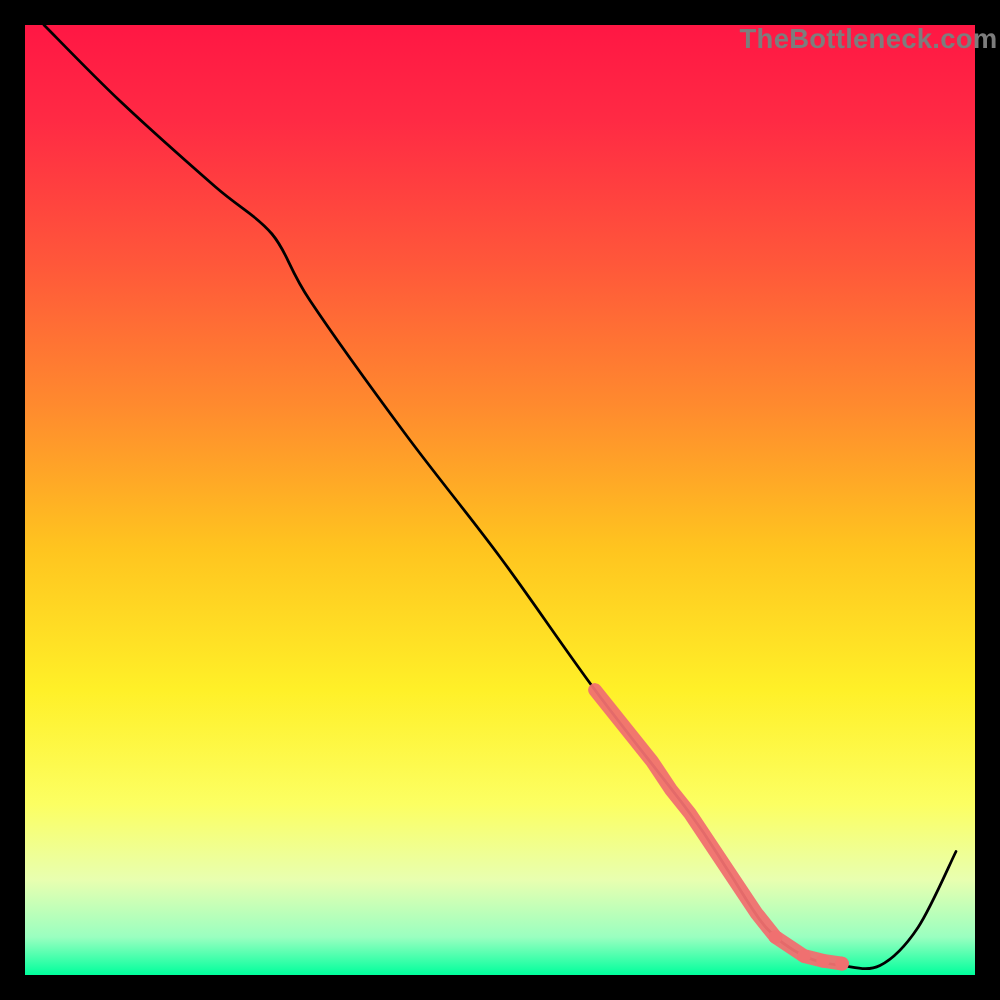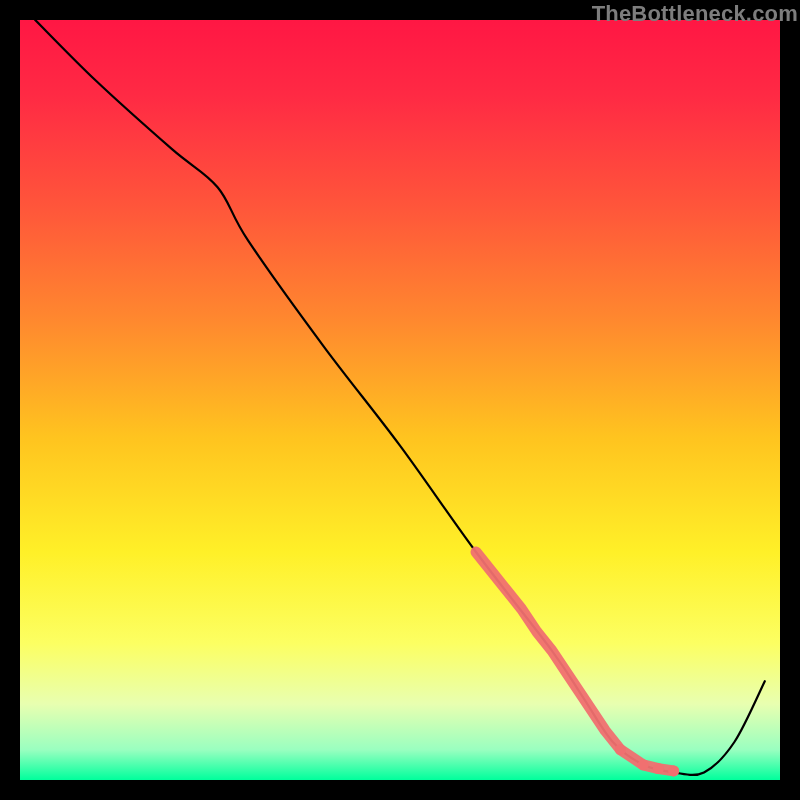--- a/index.html
+++ b/index.html
@@ -21,21 +21,21 @@
   }
   .plot-area {
     position: absolute;
     top: 0;
     left: 0;
     width: 760px;
     height: 760px;
   }
   .watermark {
     position: absolute;
-    top: 1px;
+    top: 18px;
     right: 2px;
     font-size: 22px;
     font-weight: 600;
     color: #7d7d7d;
     letter-spacing: 0.2px;
     user-select: none;
   }
 </style>
 </head>
 <body>

